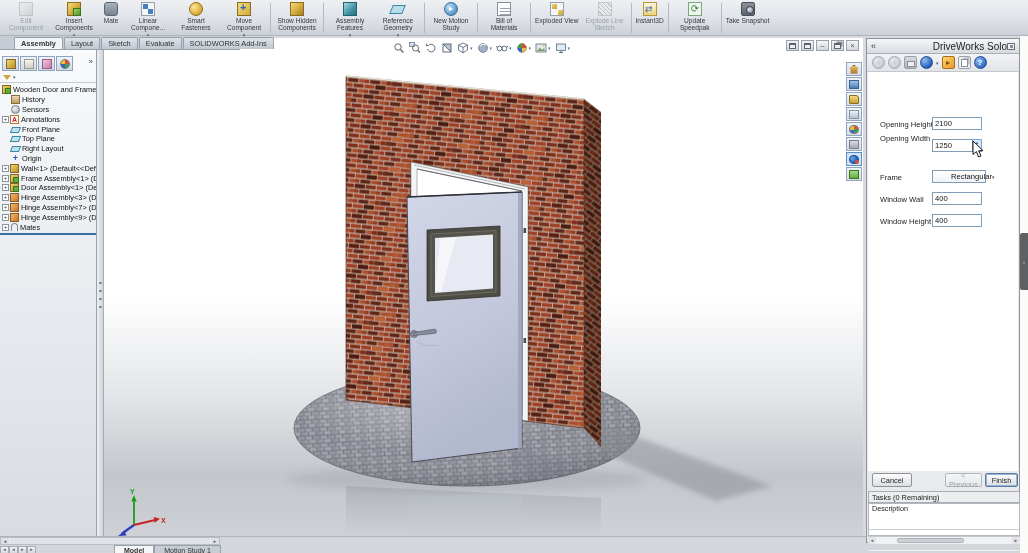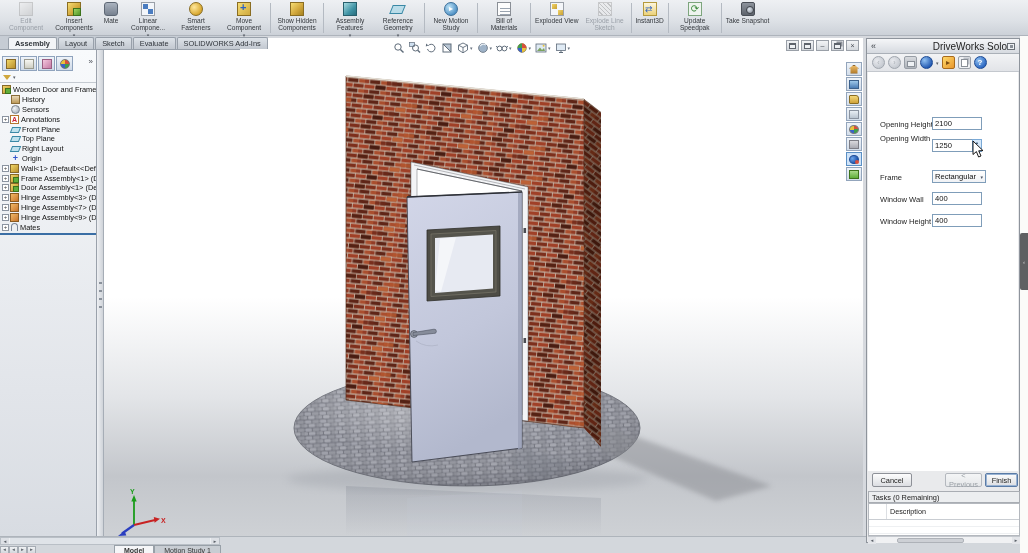--- a/index.html
+++ b/index.html
@@ -44,21 +44,21 @@
   .i-inst { background:linear-gradient(#fdf6dd,#ecd27a); border:1px solid #b59a3d; }
   .i-inst::after { content:"⇄"; position:absolute; left:1.5px; top:1px; font-size:9px; color:#2d62c4; }
   .i-speed { background:#eef4ee; border:1px solid #7da57d; }
   .i-speed::after { content:"⟳"; position:absolute; left:2px; top:0px; font-size:10px; color:#3d8a3d; }
   .i-cam { background:linear-gradient(#8d939c,#5d636c); border:1px solid #4a4f57; border-radius:2px; }
   .i-cam::after { content:""; position:absolute; left:4px; top:3px; width:6px; height:6px; border-radius:50%;
     background:radial-gradient(circle at 35% 35%,#dfe6ee,#7c838d); border:1px solid #3e434a; }
 
   
   .ribbontabs { position:absolute; left:0; top:36px; width:240px; height:14px; background:#c6ccd4;
-    border-bottom:1px solid #98a0aa; display:flex; align-items:flex-end; padding-left:8px; z-index:6; }
+    border-bottom:1px solid #98a0aa; display:flex; align-items:flex-end; padding-left:14px; z-index:6; }
   .rtab { font-size:7.4px; color:#2f343a; padding:1px 6px 1px 6px; border:1px solid #98a0aa; border-bottom:none;
     background:linear-gradient(#dde2e8,#c2c8d0); margin-right:1px; border-radius:2px 2px 0 0; white-space:nowrap; }
   .rtab.active { background:#f2f4f7; font-weight:bold; }
 
   
   .viewport { position:absolute; left:104px; top:38px; width:759px; height:498px;
     background:linear-gradient(#ffffff 0%, #ffffff 52%, #e3e5e8 72%, #c3c6cb 88%, #ced1d5 100%); overflow:hidden; }
   .scene { position:absolute; left:0; top:0; width:759px; height:498px; }
   .hud { position:absolute; left:288px; top:3px; height:14px; display:flex; align-items:center; gap:2px; z-index:3; }
   .hudbtn { display:flex; align-items:center; padding:0 1px; }
@@ -145,31 +145,31 @@
   .t-copy::after { content:""; width:5px; height:6px; background:#fff; border:1px solid #8a9098; display:block; box-shadow:2px -2px 0 -0.5px #b9bec6; }
   .t-help { background:radial-gradient(circle at 32% 30%,#8fc0f2,#2b66c0 75%); border-radius:50%; color:#fff; font-size:8px; font-weight:bold; border:1px solid #1c4a94; }
   .dwform { position:absolute; left:1px; top:33px; width:150px; height:399px; background:#fff; }
   .fld-label { position:absolute; left:12px; font-size:7.6px; color:#222; }
   .fld-input { position:absolute; left:64px; width:50px; height:13px; border:1px solid #7f9db9; font-size:7.6px;
     padding:4px 2px; font-family:"Liberation Sans", sans-serif; color:#111; background:#fff; }
   .spinner { position:absolute; left:104px; width:10px; height:13px; border:1px solid #7aa9d6; background:#d6e9fb;
     display:flex; flex-direction:column; align-items:center; justify-content:center; }
   .spinner span { font-size:4px; line-height:4.5px; color:#3a5a7a; }
   .dwselect { position:absolute; left:64px; width:54px; height:13px; border:1px solid #7f9db9; background:linear-gradient(#fff,#f0f2f5);
-    font-size:7.6px; display:flex; align-items:center; padding-left:2px; color:#111; }
+    font-size:7.6px; display:flex; align-items:center; padding-left:18px; color:#111; }
   .dwselect .caret { margin-left:auto; font-size:5px; padding-right:2px; color:#4a5564; }
   .cursor { position:absolute; left:104px; top:69px; z-index:50; }
   .dwbtn { position:absolute; top:434px; height:14px; background:linear-gradient(#fdfdfd,#dcdee2);
     border:1px solid #8e9198; border-radius:2px; font-size:7.4px; color:#222; display:flex; align-items:center; justify-content:center; }
   .dwbtn.dis { color:#9aa0a6; border-color:#b4b8be; background:linear-gradient(#f4f5f6,#e6e8ea); }
   .dwbtn.primary { border:1px solid #5a7ba6; box-shadow:0 0 0 1px #9ab4d4 inset; }
   .taskshdr { position:absolute; left:1px; top:452px; width:152px; height:12px; background:#eceef0;
     border:1px solid #a9adb3; font-size:7.4px; color:#222; display:flex; align-items:center; padding-left:3px; }
   .taskstable { position:absolute; left:1px; top:464px; width:152px; height:33px; background:#fff; border:1px solid #b4b8be; }
-  .taskstable .hrow { height:16px; border-bottom:1px solid #c9cdd2; display:flex; }
+  .taskstable .hrow { height:26px; border-bottom:1px solid #c9cdd2; display:flex;flex-direction:column; }
   .taskstable .c1 { width:18px; border-right:1px solid #dcdfe3; }
   .taskstable .c2 { font-size:7.2px; color:#222; padding-left:3px; display:flex; align-items:center; }
   .taskstable .erow { height:7px; border-bottom:1px solid #eef0f2; }
   .dwscroll { position:absolute; left:1px; top:497px; width:152px; height:7px; background:#f0f1f3; border-top:1px solid #c4c8ce; }
   .dwscroll .sbtn { position:absolute; top:0; width:8px; height:7px; font-size:4.5px; color:#5a6068; display:flex; align-items:center; justify-content:center; background:#e3e5e9; }
   .dwscroll .thumb { position:absolute; left:29px; top:1px; width:67px; height:5px; background:#cdd0d5; border:1px solid #aeb2b8; border-radius:2px; }
 
   
   .edgestrip { position:absolute; left:1020px; top:36px; width:8px; height:517px; background:#fbfbf9; z-index:7; }
   .edgehandle { position:absolute; left:0; top:197px; width:8px; height:57px; background:#5f6062; color:#d8d8d8;

